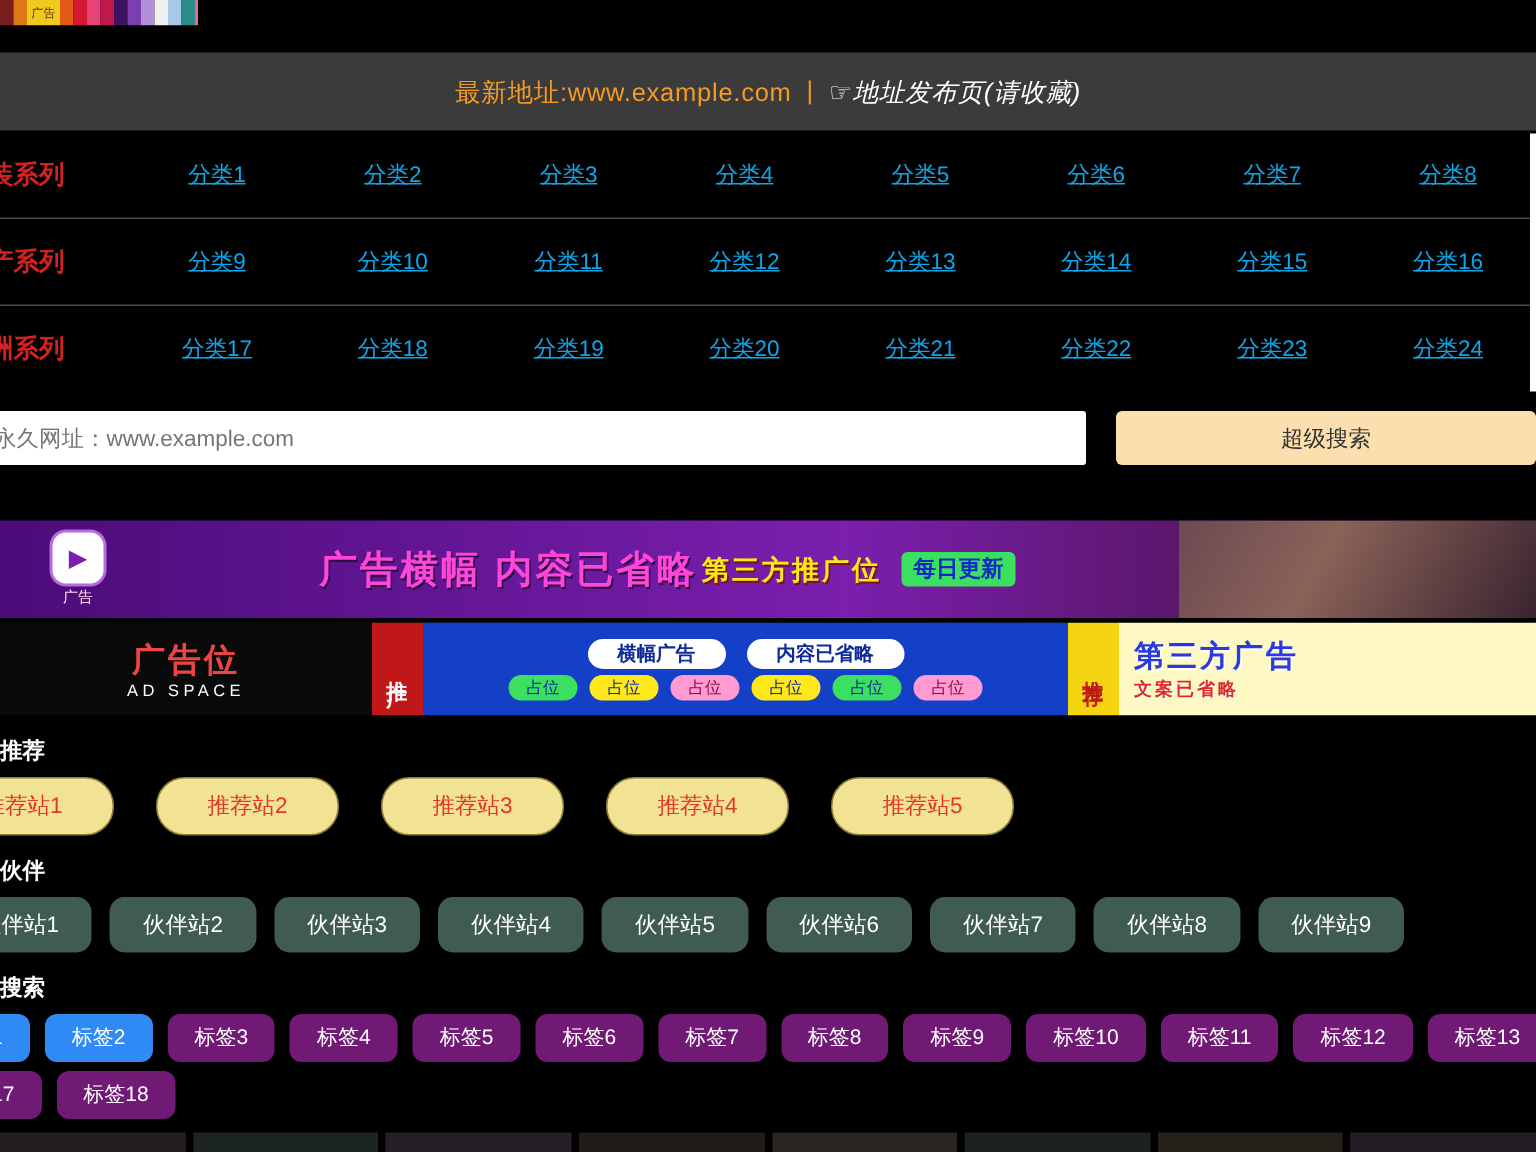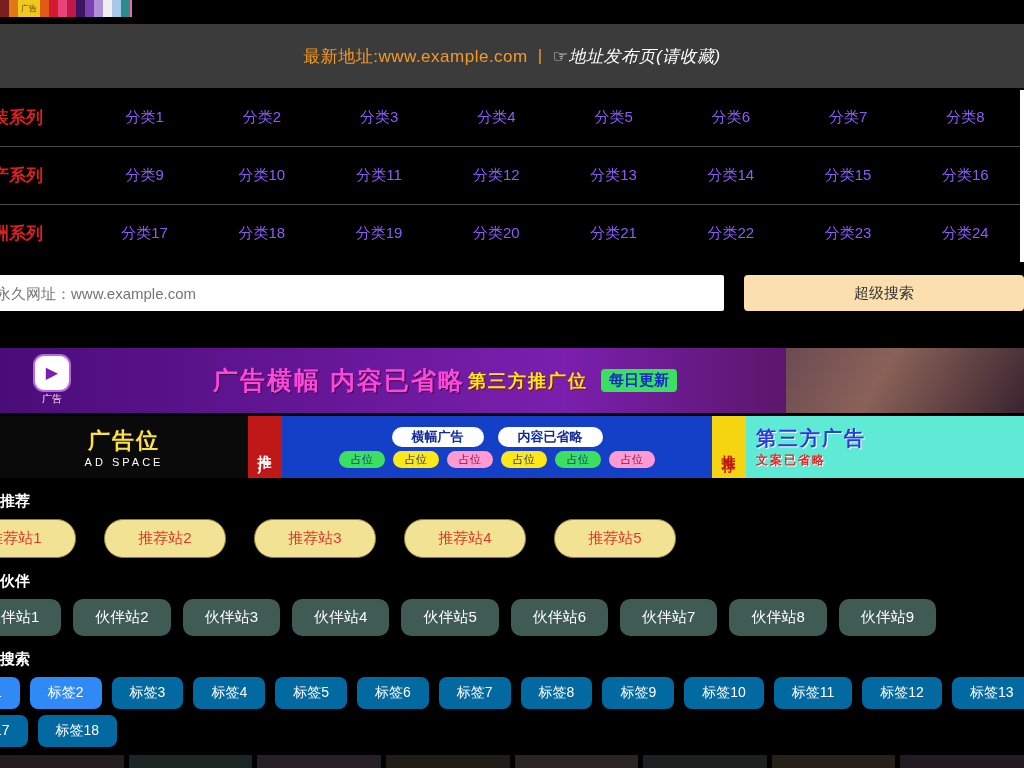--- a/index.html
+++ b/index.html
@@ -11,38 +11,38 @@
   }
   .page { width:1024px; height:768px; overflow:hidden; position:relative; }
 
   
   .top-strip { height:17px; width:132px; display:flex; overflow:hidden; }
   .top-strip .seg { flex:1 0 9px; height:17px; }
   .top-strip .seg-label { flex:0 0 22px; background:#f0c91f; color:#5a3a10; font-size:8px; line-height:17px; text-align:center; }
 
   
   .notice-bar {
-    margin-top:7px; height:64px; background:#3b3b3b;
+    margin-top:18px; height:52px; background:#3b3b3b;
     display:flex; align-items:center; justify-content:center;
     font-size:17px; letter-spacing:.5px;
   }
   .notice-orange { color:#f59a23; }
   .notice-sep { color:#f59a23; margin:0 10px; }
   .notice-white { color:#ffffff;font-style:italic; }
 
   
   .nav-area { position:relative; }
   .nav-row {
     height:58px; display:grid;
     grid-template-columns:96px repeat(8, 1fr);
     align-items:center; width:1034px; margin-left:-10px;
   }
   .nav-row + .nav-row { border-top:1px solid #4a4a4a; }
   .nav-series { color:#d42222; font-weight:bold; font-size:17px; padding-left:2px; }
-  .nav-link { color:#8b5cf6; font-size:15px; text-align:center; cursor:pointer; }
+  .nav-link { color:#0ea5e9; font-size:15px; text-align:center; cursor:pointer;text-decoration:underline; }
   .right-scrollbar { position:absolute; right:0; top:2px; width:4px; height:172px; background:#ffffff; }
 
   
   .search-row { margin-top:13px; height:36px; display:flex; }
   .search-input {
     margin-left:-16px; width:740px; height:36px; border:none; outline:none;
     background:#fff; padding:0 12px; font-size:15px; color:#555; border-radius:2px;
     font-family:"Liberation Sans","DejaVu Sans",sans-serif;
   }
   .search-button {
@@ -63,52 +63,52 @@
   .b1-texts { flex:1; display:flex; flex-direction:row; justify-content:center; gap:3px; }
   .b1-headline { color:#ff46d8; font-size:25px; font-weight:bold; letter-spacing:2px; text-shadow:1px 1px 0 #2a0440; }
   .b1-line2 { display:flex; align-items:center; gap:13px; }
   .b1-subline { color:#ffe81a; font-size:18px; font-weight:bold; letter-spacing:2px; text-shadow:1px 1px 0 #7a1010; }
   .b1-badge { background:#3ce060; color:#1428c8; font-size:15px; font-weight:bold; padding:2px 8px; border-radius:4px; }
   .b1-photo { width:238px; height:65px; background:linear-gradient(120deg,#6b4a52 0%,#8a6258 40%,#3a2430 100%); }
 
   
   .banner2 { margin-top:3px; height:62px; display:flex; overflow:hidden; cursor:pointer; }
   .b2-left { width:248px; background:#0a0a0a; display:flex; flex-direction:column; align-items:center; justify-content:center; }
-  .b2-left-main { color:#fde047; font-size:22px; font-weight:bold; letter-spacing:2px; }
+  .b2-left-main { color:#ef4444; font-size:22px; font-weight:bold; letter-spacing:2px; }
   .b2-left-sub { color:#ffffff; font-size:11px; letter-spacing:3px; }
   .b2-tab { width:34px; display:flex; align-items:center; justify-content:center; font-size:14px; font-weight:bold; writing-mode:vertical-rl; letter-spacing:3px; }
   .b2-tab-left { background:#c01818; color:#fff; }
   .b2-tab-right { background:#f5d411; color:#c01818; }
   .b2-mid { width:430px; background:#1440c8; display:flex; flex-direction:column; justify-content:center; gap:4px; padding:4px 10px; }
   .b2-pill-row { display:flex; gap:14px; justify-content:center; }
   .b2-pill { background:#fff; color:#102a9a; font-size:13px; font-weight:bold; padding:1px 20px; border-radius:11px; }
   .b2-chip-row { display:flex; gap:8px; justify-content:center; }
   .b2-chip { font-size:11px; font-weight:normal; padding:1px 12px; border-radius:9px; background:#ffe81a; color:#102a9a; }
   .b2-chip:nth-child(odd) { background:#3ce060; }
   .b2-chip:nth-child(3n) { background:#ff9ad2; color:#8a1040; }
-  .b2-right { flex:1; background:#5eead4; display:flex; flex-direction:column; justify-content:center; padding-left:10px; }
+  .b2-right { flex:1; background:#fef9c3; display:flex; flex-direction:column; justify-content:center; padding-left:10px; }
   .b2-right-line1 { color:#2a3ae0; font-size:20px; font-weight:bold; text-shadow:1px 1px 0 #fff; letter-spacing:2px; }
   .b2-right-line2 { color:#e02a2a; font-size:12px; font-weight:bold; text-shadow:1px 1px 0 #fff; letter-spacing:2px; }
 
   
   .section-heading { color:#fff; font-size:15px; font-weight:bold; margin:14px 0 8px 0; }
   .pill-row { display:flex; gap:28px; margin-left:-46px; }
   .pill {
     background:#f2e294; color:#e0392a; font-size:15px;
     padding:9px 0; width:122px; text-align:center;
     border-radius:19px; border:1px solid #8a7d38; cursor:pointer;
   }
   .partner-row { display:flex; gap:12px; margin-left:-36px; }
   .partner-btn {
     background:#3f5b54; color:#fff; font-size:15px;
     padding:9px 22px; border-radius:10px; cursor:pointer; white-space:nowrap;
   }
   .tag-row { display:flex; gap:10px; margin-left:-52px; margin-bottom:6px; }
   .tag {
-    background:#0369a1; color:#fff; font-size:14px;
+    background:#701a75; color:#fff; font-size:14px;
     padding:7px 18px; border-radius:8px; cursor:pointer; white-space:nowrap;
   }
   .tag.hl { background:#2f8af5; }
 
   
   .footer-row { display:flex; justify-content:space-between; align-items:center; margin-top:18px; }
   .footer-heading { color:#fff; font-size:21px; font-weight:bold; }
   .footer-more { color:#fff; font-size:15px; margin-right:-8px; cursor:pointer; }
 
   .thumb-row { position:absolute; left:0; bottom:0; width:1024px; height:13px; display:flex; gap:5px; }

